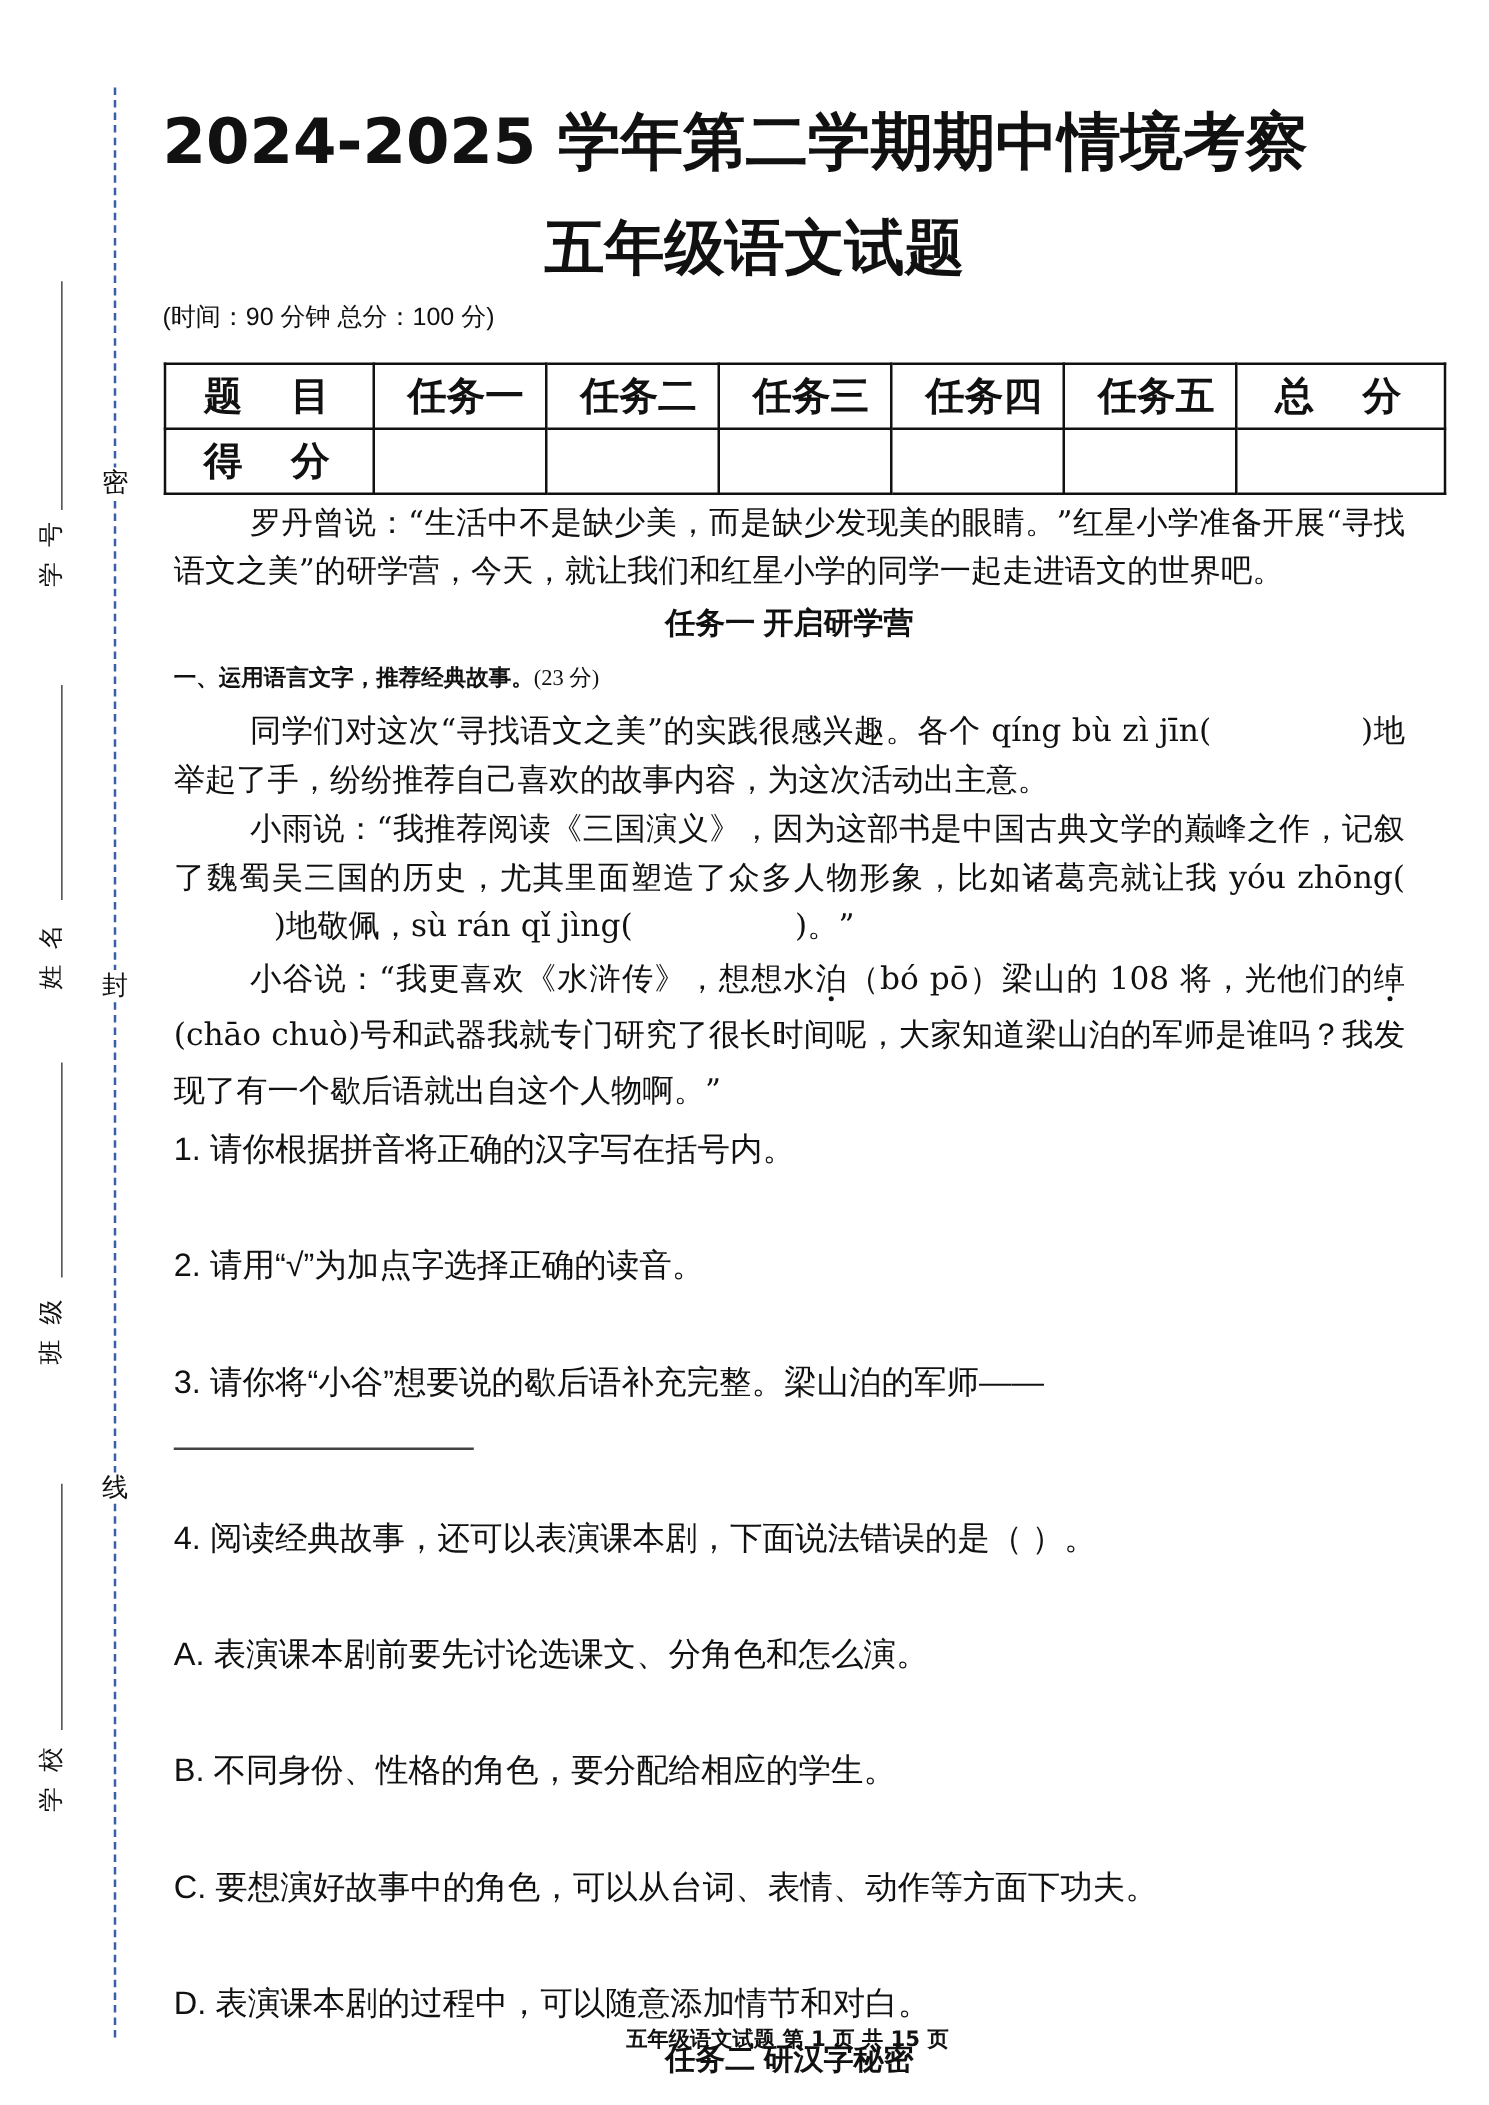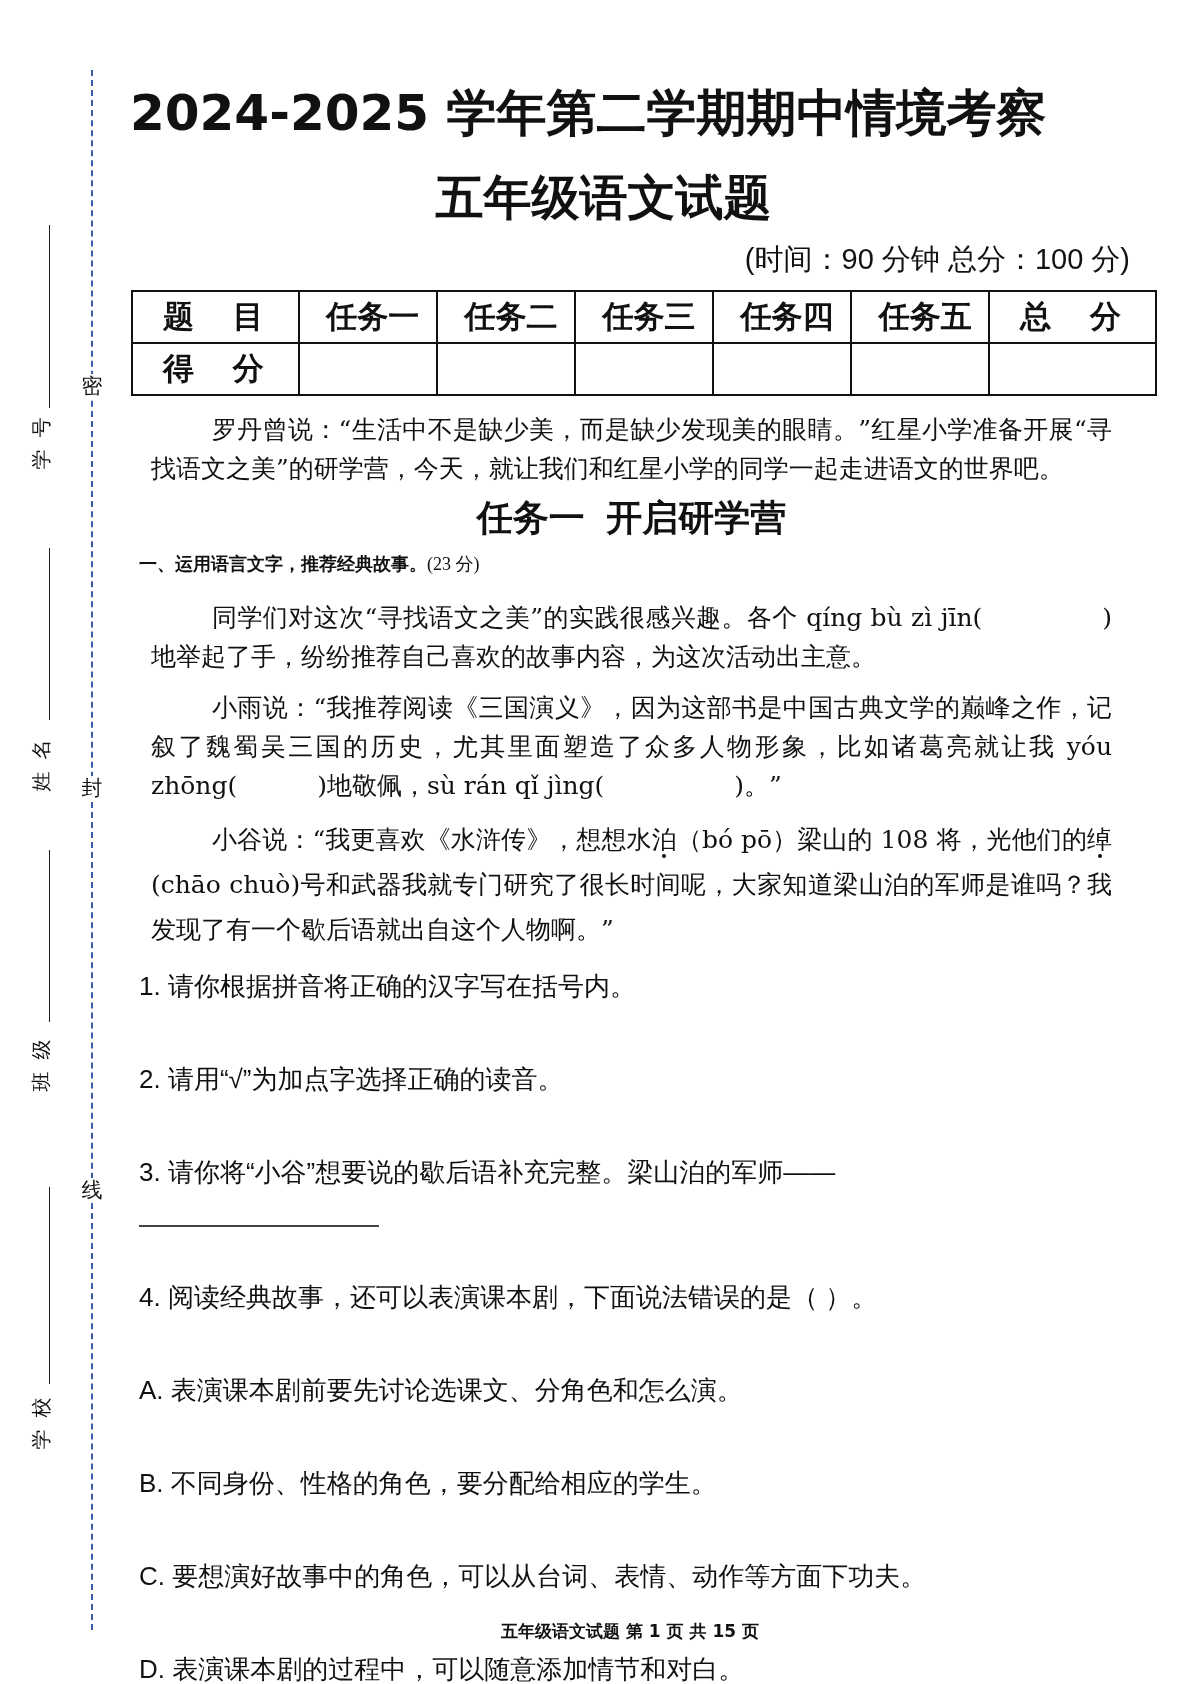--- a/index.html
+++ b/index.html
@@ -28,42 +28,42 @@
     position: absolute; left: 130px; top: 80px; width: 990px;
     font-family: "DejaVu Sans", "Liberation Sans", sans-serif; font-weight: bold;
     font-size: 50px; letter-spacing: 0px; white-space: nowrap;
   }
   .subtitle {
     position: absolute; left: 0; width: 1191px; top: 166px; text-align: center;
     font-family: "DejaVu Sans", sans-serif; font-weight: bold; font-size: 48px;
     padding-left: 76px; box-sizing: border-box; padding-right: 60px;
   }
   .timeinfo {
-    position: absolute; left: 130px; width: 1000px; top: 240px; text-align: right;
-    font-family: "Liberation Sans", "DejaVu Sans", sans-serif; font-size: 29px;
+    position: absolute; left: 130px; width: 1000px; top: 240px; text-align: left;
+    font-family: "Liberation Sans", "DejaVu Sans", sans-serif; font-size: 20px;
   }
   
   table.score {
     position: absolute; left: 131px; top: 290px; width: 1026px; border-collapse: collapse;
     font-family: "DejaVu Sans", sans-serif; font-weight: bold; font-size: 31px;
   }
   table.score td {
     border: 2px solid #111; height: 50px; padding: 0 0 0 10px; text-align: center; white-space: nowrap;
   }
   table.score td.wide { letter-spacing: 14px; text-align: center; }
   
   .content { position: absolute; left: 139px; top: 398px; width: 985px; }
   .p {
-    font-size: 25px; line-height: 39px; text-align: justify; margin: 12px;
+    font-size: 25px; line-height: 39px; text-align: justify; margin: 0;
     font-family: "DejaVu Serif", "Liberation Serif", serif;
   }
   .indent { text-indent: 61px; }
   .sec-title {
-    text-align: center; font-family: Liberation Mono, monospace; font-weight: bold;
-    font-size: 36px; line-height: 42px; margin: 2px 0 0 0;
+    text-align: center; font-family: Liberation Sans, sans-serif; font-weight: bold;
+    font-size: 24px; line-height: 42px; margin: 2px 0 0 0;
   }
   .q-title {
     font-family: "DejaVu Sans", sans-serif; font-weight: bold; font-size: 18px; line-height: 44px;
   }
   .q-title .pts { font-weight: normal; font-family: "Liberation Serif", serif; }
   .q {
     font-family: "Liberation Sans", "DejaVu Sans", sans-serif; font-size: 26px; line-height: 45px;
     white-space: nowrap;
     margin-top: 48px;
   }

